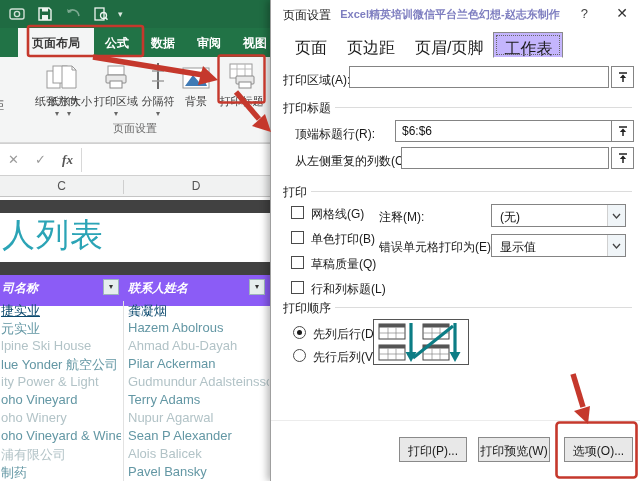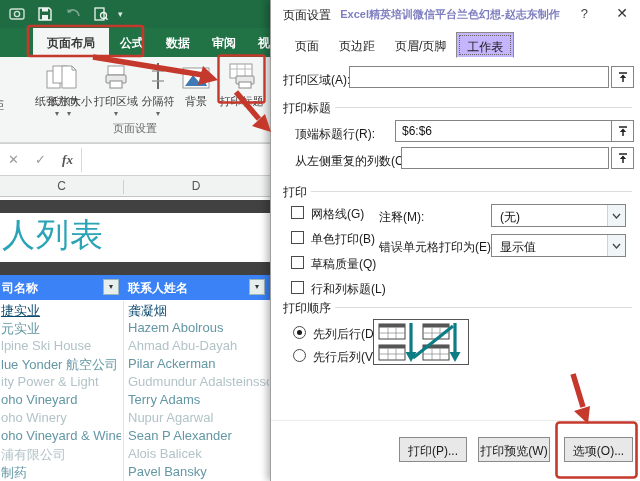--- a/index.html
+++ b/index.html
@@ -9,21 +9,21 @@
   
   .excel { position:absolute; left:0; top:0; width:270px; height:481px; background:#fff; }
   .titlebar { position:absolute; left:0; top:0; width:100%; height:28px; background:#1f6b42; display:flex; align-items:center; gap:10px; padding-left:8px; }
   .qat-btn { width:18px; height:18px; display:flex; align-items:center; justify-content:center; }
   .qat-btn svg { display:block; }
   .faded { opacity:.45; }
   .qat-caret { color:#dfe9e2; font-size:9px; margin-left:-2px; }
 
   .tabsrow { position:absolute; left:0; top:28px; width:100%; height:29px; background:#217346; display:flex; align-items:stretch; }
   .rtab { color:#fff; font-size:12px; font-weight:bold; padding:7px 11px 0 11px; white-space:nowrap; }
-  .rtab.active { background:#f4f5f5; color:#3a3a3a; margin-left:33px; padding:7px 14px 0 14px; }
+  .rtab.active { background:#f4f5f5; color:#3a3a3a; margin-left:18px; padding:7px 14px 0 14px; }
 
   .ribbon { position:absolute; left:0; top:57px; width:100%; height:86px; background:#f4f5f5; border-bottom:1px solid #d9d9d9; overflow:hidden; }
   .rbtn { position:absolute; top:3px; height:62px; text-align:center; }
   .rbtn .ric { height:30px; display:flex; align-items:flex-end; justify-content:center; }
   .rbtn .rlabel { font-size:11px; color:#3c3c3c; margin-top:4px; white-space:nowrap; }
   .rbtn .rcaret { font-size:8px; color:#666; line-height:8px; margin-top:1px; }
   .cutlabel { position:absolute; left:-7px; top:41px; font-size:11px; color:#3c3c3c; }
   .grouplabel { position:absolute; left:0; top:64px; width:270px; text-align:center; font-size:11px; color:#6a6a6a; }
 
   .fbar { position:absolute; left:0; top:143px; width:100%; height:33px; background:#fff; border-top:1px solid #d0d0d0; border-bottom:1px solid #d0d0d0; display:flex; align-items:center; }
@@ -36,21 +36,21 @@
   .colhead { position:absolute; top:3px; font-size:12px; color:#555; text-align:center; }
   .colhead.c { left:0; width:123px; }
   .colhead.d { left:124px; width:144px; }
   .coldiv { position:absolute; top:4px; left:123px; width:1px; height:14px; background:#cfcfcf; }
 
   .sheet { position:absolute; left:0; top:197px; width:100%; height:284px; background:#fff; }
   .band { position:absolute; left:0; width:100%; height:13px; background:#414141; }
   .band1 { top:3px; }
   .band2 { top:65px; }
   .sheet-title { position:absolute; left:2px; top:16px; font-size:33px; color:#2ba4b6; letter-spacing:1px; white-space:nowrap; }
-  .thead { position:absolute; left:0; top:78px; width:100%; height:25px; background:#3b82f6; }
+  .thead { position:absolute; left:0; top:78px; width:100%; height:31px; background:#8b5cf6;font-style:italic; }
   .thead .th { position:absolute; top:5px; color:#fff; font-size:12px; font-weight:bold; white-space:nowrap; }
   .th1 { left:2px; } .th2 { left:128px; }
   .filter { position:absolute; top:4px; width:16px; height:16px; background:#e6eeee; border:1px solid #9db6ba; font-size:8px; color:#333; text-align:center; line-height:14px; }
   .f1 { left:103px; } .f2 { left:249px; }
   .rows { position:absolute; left:0; top:104px; width:100%; }
   .trow { position:relative; height:18px; font-size:13px; white-space:nowrap; }
   .trow .c1 { position:absolute; left:1px; top:1px; width:120px; overflow:hidden; }
   .trow .c2 { position:absolute; left:128px; top:1px; width:141px; overflow:hidden; }
   .teal { color:#0c4a6e; } .teal .c1 { text-decoration:underline; }
   .dark { color:#6397a4; }
@@ -59,21 +59,21 @@
 
   
   .dialog { position:absolute; left:270px; top:0; width:370px; height:481px; background:#fff; border-left:1px solid #9f9f9f; box-shadow:-3px 0 7px rgba(0,0,0,.28); z-index:10; }
   .dtitle { position:absolute; left:0; top:0; width:100%; height:26px; }
   .dname { position:absolute; left:12px; top:7px; font-size:12px; color:#1a1a1a; }
   .watermark { position:absolute; left:54px; top:7px; width:250px; text-align:center; font-size:11px; font-weight:bold; color:#7e7ec0; white-space:nowrap; overflow:hidden; }
   .dhelp { position:absolute; right:52px; top:6px; font-size:13px; color:#444; }
   .dclose { position:absolute; right:12px; top:5px; font-size:14px; color:#333; }
 
   .dtabs { position:absolute; left:14px; top:32px; height:26px; display:flex; }
-  .dtab { font-size:12px; color:#1a1a1a; padding:6px 10px 5px 10px; white-space:nowrap; }
+  .dtab { font-size:16px; color:#1a1a1a; padding:6px 10px 5px 10px; white-space:nowrap; }
   .dtab.active { border:1px solid #8a8a8a; border-bottom:1px solid #fff; background:#c4b5fd; outline:1px dotted #666; outline-offset:-4px; position:relative; }
 
   .dlabel { position:absolute; font-size:12px; color:#1a1a1a; white-space:nowrap; }
   .dinput { position:absolute; height:22px; border:1px solid #848484; background:#fff; font-size:12px; color:#111; padding:3px 0 0 6px; }
   .collapse { position:absolute; width:23px; height:22px; border:1px solid #848484; background:#fff; display:flex; align-items:center; justify-content:center; }
   .gline { position:absolute; height:1px; background:#dcdcdc; right:8px; }
   .chk { position:absolute; width:13px; height:13px; border:1px solid #4a4a4a; background:#fff; }
   .combo { position:absolute; height:23px; border:1px solid #848484; background:#fff; font-size:12px; }
   .combo .cval { position:absolute; left:8px; top:4px; color:#111; white-space:nowrap; }
   .combo .carr { position:absolute; right:0; top:0; width:18px; height:100%; background:#f0f5f8; border-left:1px solid #d0d0d0; display:flex; align-items:center; justify-content:center; }

